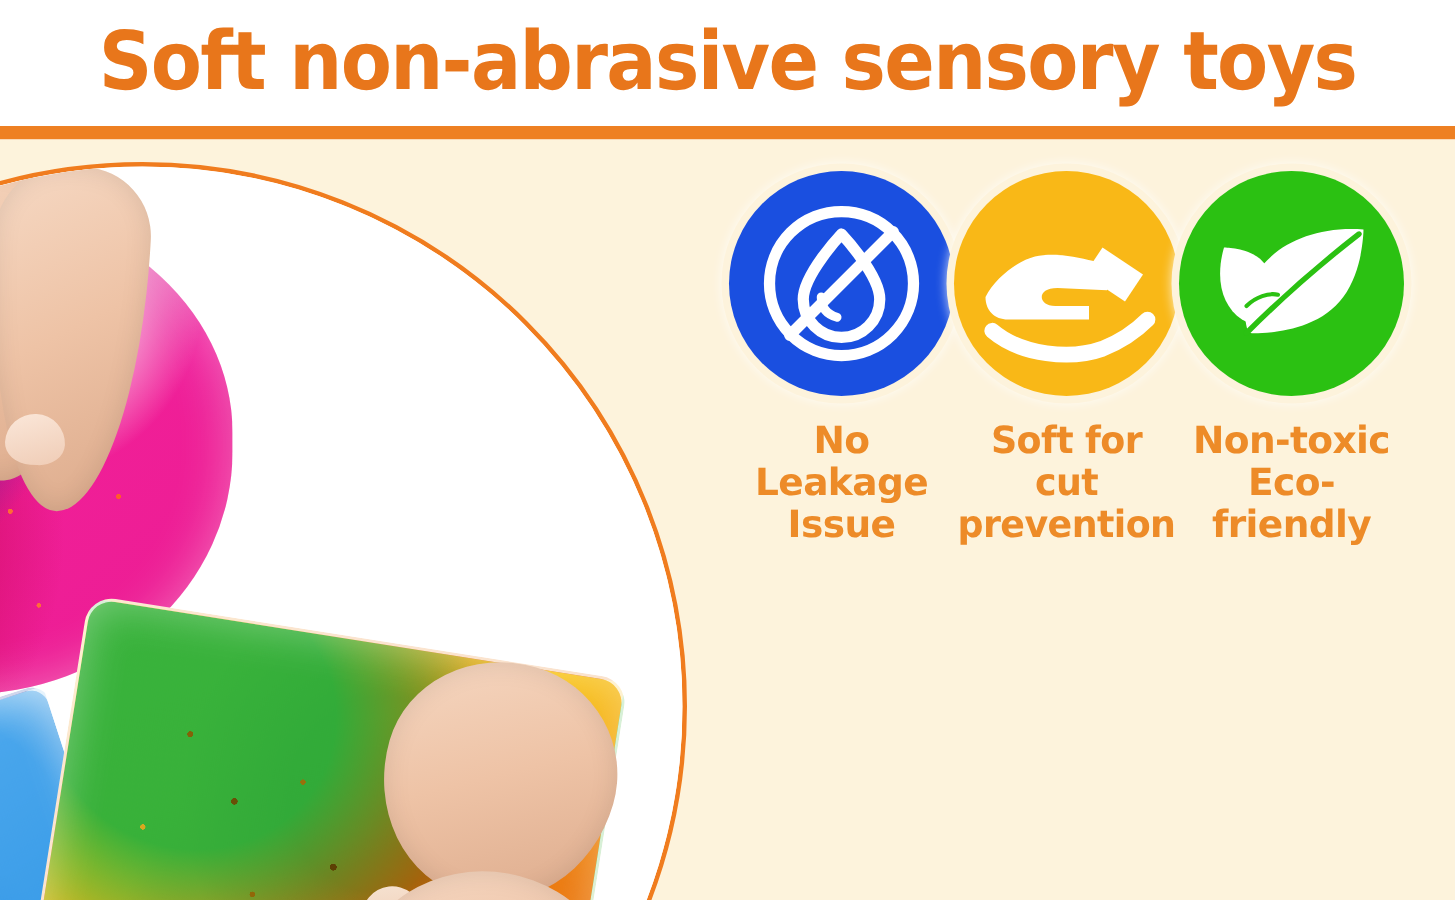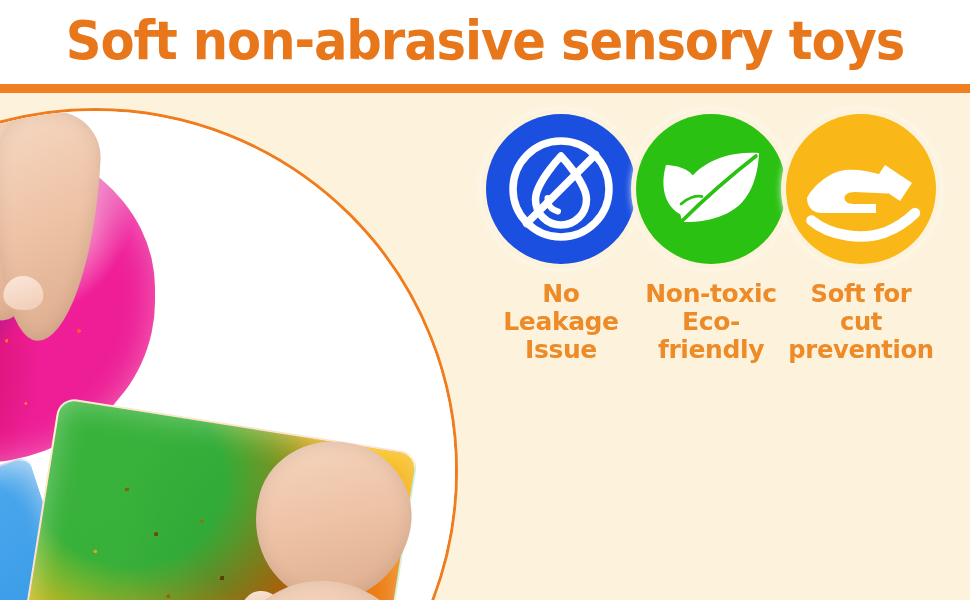--- a/index.html
+++ b/index.html
@@ -284,38 +284,38 @@
           <line x1="27" y1="73" x2="73" y2="27" stroke="#ffffff" stroke-width="5" stroke-linecap="round"></line>
           <line x1="27" y1="73" x2="73" y2="27" stroke="#1A4FE0" stroke-width="0"></line>
         </svg>
       </div>
       <div class="feature-label">No Leakage
 Issue</div>
     </div>
 
 
     <div class="feature">
+      <div class="badge" style="background:#F9B817;">
+        <svg width="150" height="150" viewBox="0 0 100 100">
+          <path d="M14 56 C18 48 28 40 36 38 C44 36 54 38 62 40 L72 43 L68 53 L46 52 C41 52 39 54 39 56 C39 58 41 60 45 60 L60 60 L60 66 L24 66 C18 66 14 62 14 56 Z" fill="#ffffff"></path>
+          <path d="M66 34 L84 46 L76 58 L58 46 Z" fill="#ffffff"></path>
+          <path d="M17 71 C30 82 52 84 66 79 C76 75 82 70 86 66" fill="none" stroke="#ffffff" stroke-width="7" stroke-linecap="round"></path>
+        </svg>
+      </div>
+      <div class="feature-label tight">Soft for cut
+prevention</div>
+    </div>
+
+    <div class="feature">
       <div class="badge" style="background:#2BC112;">
         <svg width="150" height="150" viewBox="0 0 100 100">
           <path d="M82 26 C54 24 34 38 30 56 C28 66 31 72 31 72 C31 72 60 74 73 56 C82 44 82 26 82 26 Z" fill="#ffffff"></path>
           <path d="M20 34 C16 48 19 60 28 66 C36 71 44 69 44 69 C44 69 46 48 36 39 C30 34 20 34 20 34 Z" fill="#ffffff"></path>
           <path d="M30 72 C44 58 62 42 80 28" fill="none" stroke="#2BC112" stroke-width="2.4" stroke-linecap="round"></path>
           <path d="M30 60 C34 56 40 54 44 55" fill="none" stroke="#2BC112" stroke-width="1.8" stroke-linecap="round"></path>
         </svg>
       </div>
       <div class="feature-label">Non-toxic
 Eco-friendly</div>
     </div>
 
-    <div class="feature">
-      <div class="badge" style="background:#F9B817;">
-        <svg width="150" height="150" viewBox="0 0 100 100">
-          <path d="M14 56 C18 48 28 40 36 38 C44 36 54 38 62 40 L72 43 L68 53 L46 52 C41 52 39 54 39 56 C39 58 41 60 45 60 L60 60 L60 66 L24 66 C18 66 14 62 14 56 Z" fill="#ffffff"></path>
-          <path d="M66 34 L84 46 L76 58 L58 46 Z" fill="#ffffff"></path>
-          <path d="M17 71 C30 82 52 84 66 79 C76 75 82 70 86 66" fill="none" stroke="#ffffff" stroke-width="7" stroke-linecap="round"></path>
-        </svg>
-      </div>
-      <div class="feature-label tight">Soft for cut
-prevention</div>
-    </div>
-
   </div>
 </div>
 
 </body></html>

